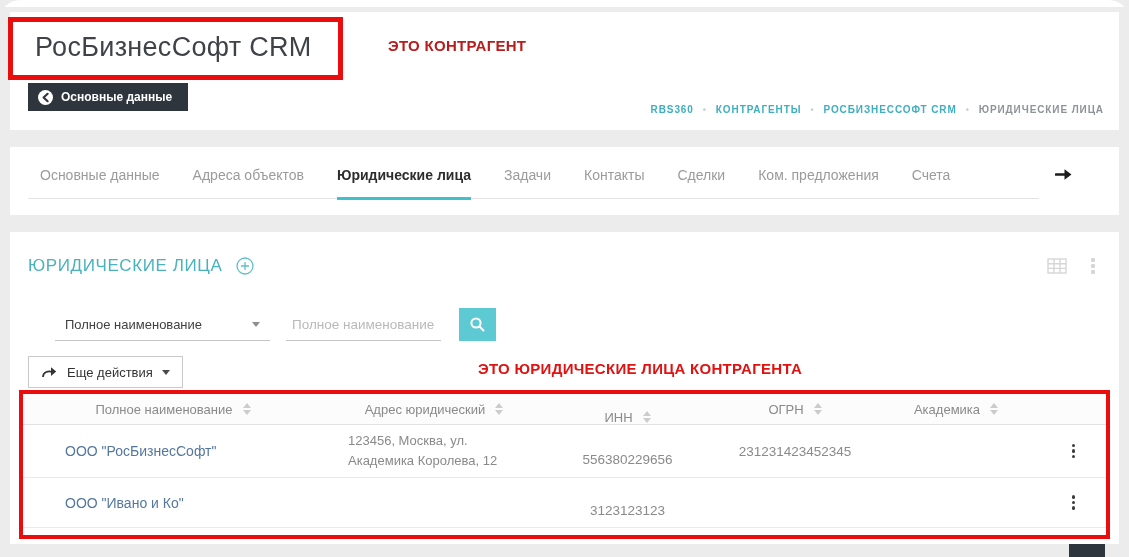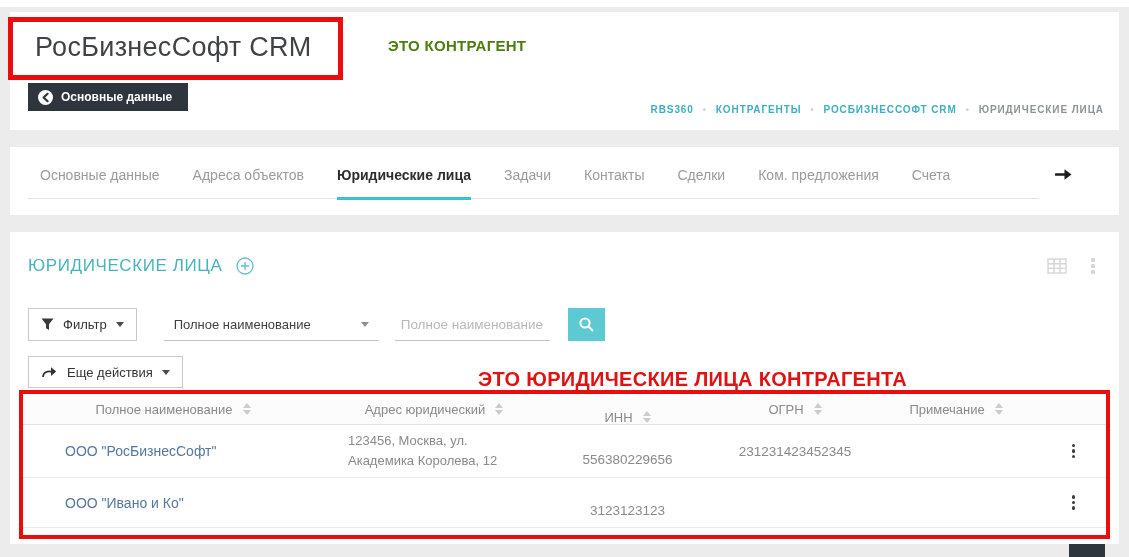--- a/index.html
+++ b/index.html
@@ -1,27 +1,27 @@
 <!DOCTYPE html>
 <html><head>
 <meta charset="utf-8">
 <style>
   * { box-sizing: border-box; margin: 0; padding: 0; }
   html,body { width:1129px; height:557px; }
   body { font-family:"Liberation Sans", sans-serif; background:#ececec; }
-  .page { position:relative; width:1129px; height:557px; overflow:hidden; background:#ececec; }
+  .page { position:relative; width:1129px; height:557px; overflow:hidden; background:#ececec;border-radius:20px; }
   .top-strip { height:7px; background:#fff; }
   .card { background:#fff; margin:0 10px; }
 
   
   .card-header { margin-top:5px; height:118px; position:relative; }
   .title-box { position:absolute; left:-2px; top:5px; background:#fff;
                border:5px solid #e90d0d; padding:10px 26px 12px 22px; }
   .page-title { font-size:27px; color:#3f4348; font-weight:400; letter-spacing:0.3px; }
-  .annotation-top { position:absolute; left:378px; top:25px; color:#4d7c0f;
+  .annotation-top { position:absolute; left:378px; top:25px; color:#b91c1c;
                     font-weight:bold; font-size:15px; letter-spacing:0.3px; }
   .back-btn { position:absolute; left:18px; top:71px; height:28px; border:none; cursor:pointer;
               background:#2e353c; color:#fff; font-size:12px; font-weight:bold;
               display:inline-flex; align-items:center; gap:8px; padding:0 16px 0 10px;
               font-family:"Liberation Sans", sans-serif; }
   .breadcrumb { position:absolute; right:15px; bottom:15px; display:flex; align-items:center;
                 gap:9px; font-size:10px; font-weight:bold; letter-spacing:0.9px; }
   .bc-link { color:#3eafc0; cursor:pointer; }
   .bc-current { color:#8d9397; }
   .bc-sep::before { content:"•"; color:#c7cccf; font-size:9px; }
@@ -61,22 +61,22 @@
                   font-size:13.5px; color:#444; padding:0 6px;
                   font-family:"Liberation Sans", sans-serif; }
   .search-input::placeholder { color:#b9b9b9; }
   .search-btn { margin-left:18px; width:37px; height:33px; background:#5dc9d3; border:none;
                 cursor:pointer; display:inline-flex; align-items:center; justify-content:center; }
 
   .actions-row { margin:15px 0 0 18px; display:flex; align-items:center; height:32px; position:relative; }
   .more-btn { height:32px; border:1px solid #c9c9c9; background:#fff; cursor:pointer;
               display:inline-flex; align-items:center; gap:9px; padding:0 12px;
               font-size:13px; color:#333; font-family:"Liberation Sans", sans-serif; }
-  .annotation-table { position:absolute; left:450px; top:12px; color:#e01212;
-                      font-weight:bold; font-size:20px; letter-spacing:0.3px; }
+  .annotation-table { position:absolute; left:450px; top:4px; color:#e01212;
+                      font-weight:bold; font-size:15px; letter-spacing:0.3px; }
 
   
   .table-wrap { margin:2px 9px 0 9px; border:4px solid #e90d0d; background:#fff; }
   .trow { display:flex; align-items:center; }
   .thead { height:31px; background:#fcfcfc; border-bottom:1px solid #e2e2e2; }
   .tbody-row1 { height:53px; border-bottom:1px solid #eaeaea; }
   .tbody-row2 { height:50px; border-bottom:1px solid #eaeaea; }
   .table-filler { height:7px; }
   .cell { display:flex; align-items:center; justify-content:center; gap:10px;
           font-size:13px; color:#8a8a8a; }
@@ -175,29 +175,20 @@
         </span>
         <span class="kebab-light">
             <i></i>
             <i></i>
             <i></i>
           </span>
       </span>
     </div>
 
     <div class="filter-row">
-      <button class="filter-btn">
-        <span style="display:inline-flex;">
-          <svg width="13" height="13" viewBox="0 0 13 13">
-              <path d="M0.5 0.5 H12.5 L8 6.2 V12 L5 10.2 V6.2 Z" fill="#3a3a3a"></path>
-            </svg>
-        </span>
-        <span>Фильтр</span>
-        <span class="caret-dark"></span>
-      </button>
 
       <div class="select-box">
         <span>Полное наименование</span>
         <span class="caret-gray"></span>
       </div>
 
       <input class="search-input" type="text" placeholder="Полное наименование" style="">
 
       <button class="search-btn">
         <span style="display:inline-flex;">
@@ -235,21 +226,21 @@
         </span>
         <span class="cell col-inn hcell">
           <span>ИНН</span>
           <span class="sort"></span>
         </span>
         <span class="cell col-ogrn hcell">
           <span>ОГРН</span>
           <span class="sort"></span>
         </span>
         <span class="cell col-note hcell">
-          <span>Примечание</span>
+          <span>Академика</span>
           <span class="sort"></span>
         </span>
         <span class="cell col-menu"></span>
       </div>
 
       <div class="trow tbody-row1">
         <span class="cell col-name cell-name">
           <span class="row-link">ООО "РосБизнесСофт"</span>
         </span>
         <span class="cell col-addr">

